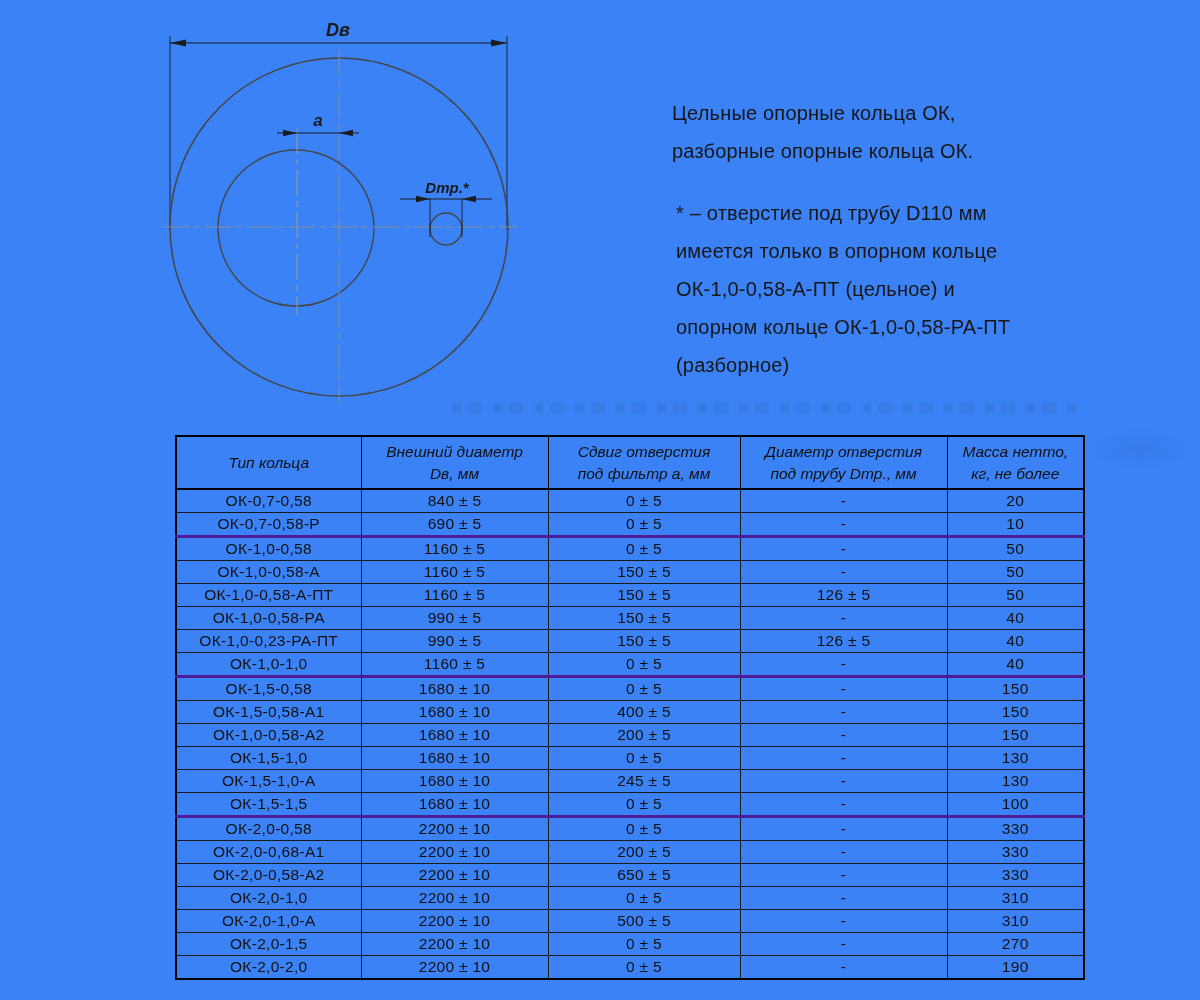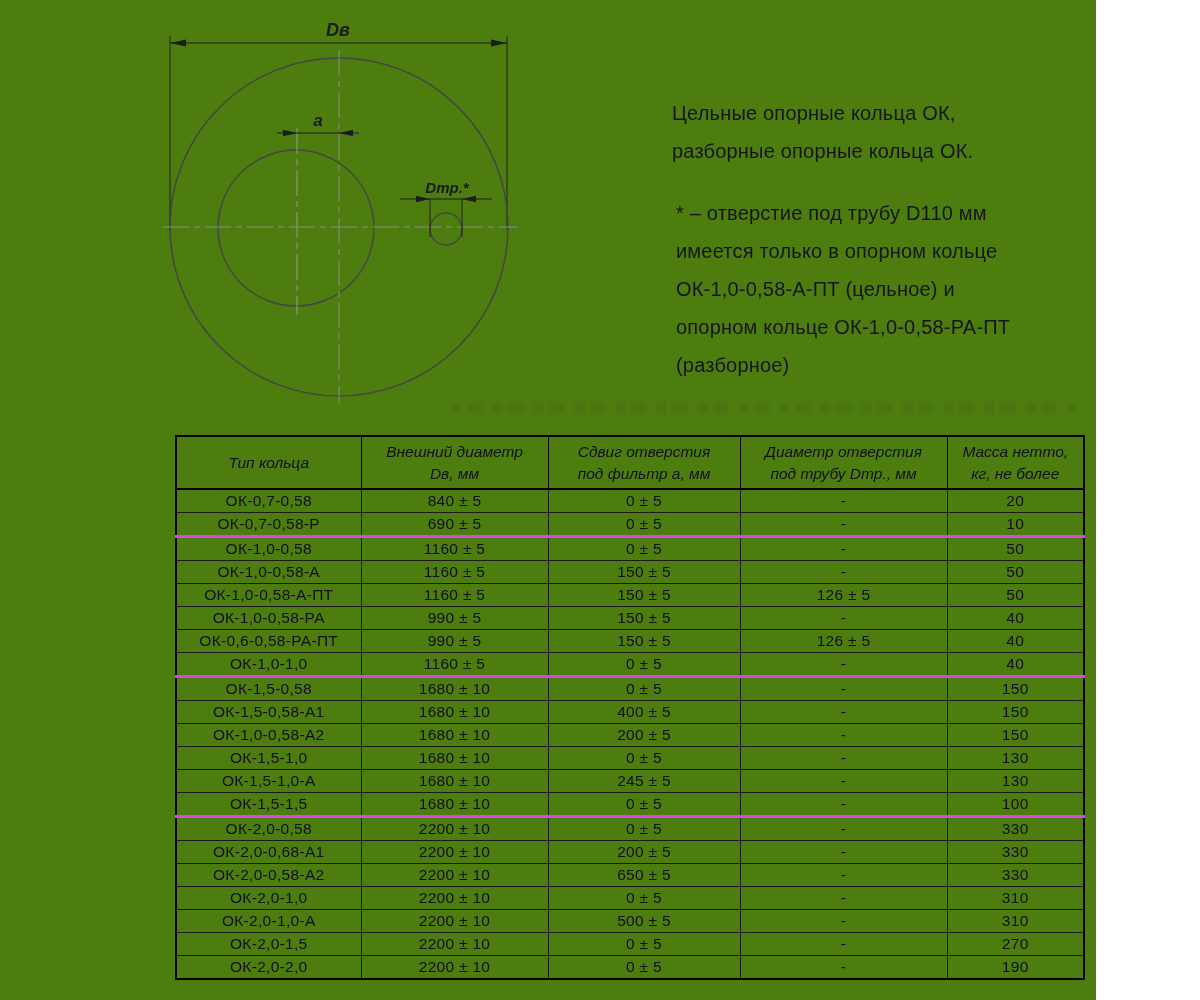--- a/index.html
+++ b/index.html
@@ -1,18 +1,18 @@
 <!DOCTYPE html>
 <html><head>
 <meta charset="utf-8">
 <style>
   html,body { margin:0; padding:0; background:#ffffff; }
   .page {
-    position:relative; width:1096px; height:1000px;
-    background:#4d7c0f; overflow:hidden;
+    position:relative; width:1200px; height:1000px;
+    background:#3b82f6; overflow:hidden;
     font-family:"Liberation Sans", sans-serif; color:#141414;
   }
 
   
   .drawing { position:absolute; left:130px; top:12px; width:440px; height:400px; }
   .drawing text {
     font-family:"Liberation Sans", sans-serif;
     font-style:italic; fill:#1a1a1a;
   }
 
@@ -35,21 +35,21 @@
     font-style:italic; font-weight:normal; font-size:15.5px; line-height:1.4;
     text-align:center; vertical-align:middle;
     border:1px solid #000; border-bottom:2px solid #000;
     padding:4px 2px; white-space:pre-line; color:#111;
   }
   table.spec td {
     font-size:15.5px; height:22px; text-align:center; vertical-align:middle;
     border:1px solid #1a1a1a; padding:0 2px; color:#111;
     letter-spacing:0.3px;
   }
-  table.spec tr.group-end td { border-bottom:3px solid #d946ef; }
+  table.spec tr.group-end td { border-bottom:3px solid #4c1d95; }
 
   
   .ghost-line {
     position:absolute; left:452px; top:403px; width:625px; height:10px;
     background:repeating-linear-gradient(90deg,
       rgba(40,40,40,0.55) 0 9px, rgba(0,0,0,0) 9px 16px,
       rgba(40,40,40,0.45) 16px 30px, rgba(0,0,0,0) 30px 41px);
     opacity:0.18; filter:blur(1.2px);
   }
   .ghost-dot {
@@ -171,21 +171,21 @@
             <td>50</td>
           </tr>
           <tr>
             <td>ОК-1,0-0,58-РА</td>
             <td>990 ± 5</td>
             <td>150 ± 5</td>
             <td>-</td>
             <td>40</td>
           </tr>
           <tr>
-            <td>ОК-0,6-0,58-РА-ПТ</td>
+            <td>ОК-1,0-0,23-РА-ПТ</td>
             <td>990 ± 5</td>
             <td>150 ± 5</td>
             <td>126 ± 5</td>
             <td>40</td>
           </tr>
           <tr class="group-end">
             <td>ОК-1,0-1,0</td>
             <td>1160 ± 5</td>
             <td>0 ± 5</td>
             <td>-</td>

